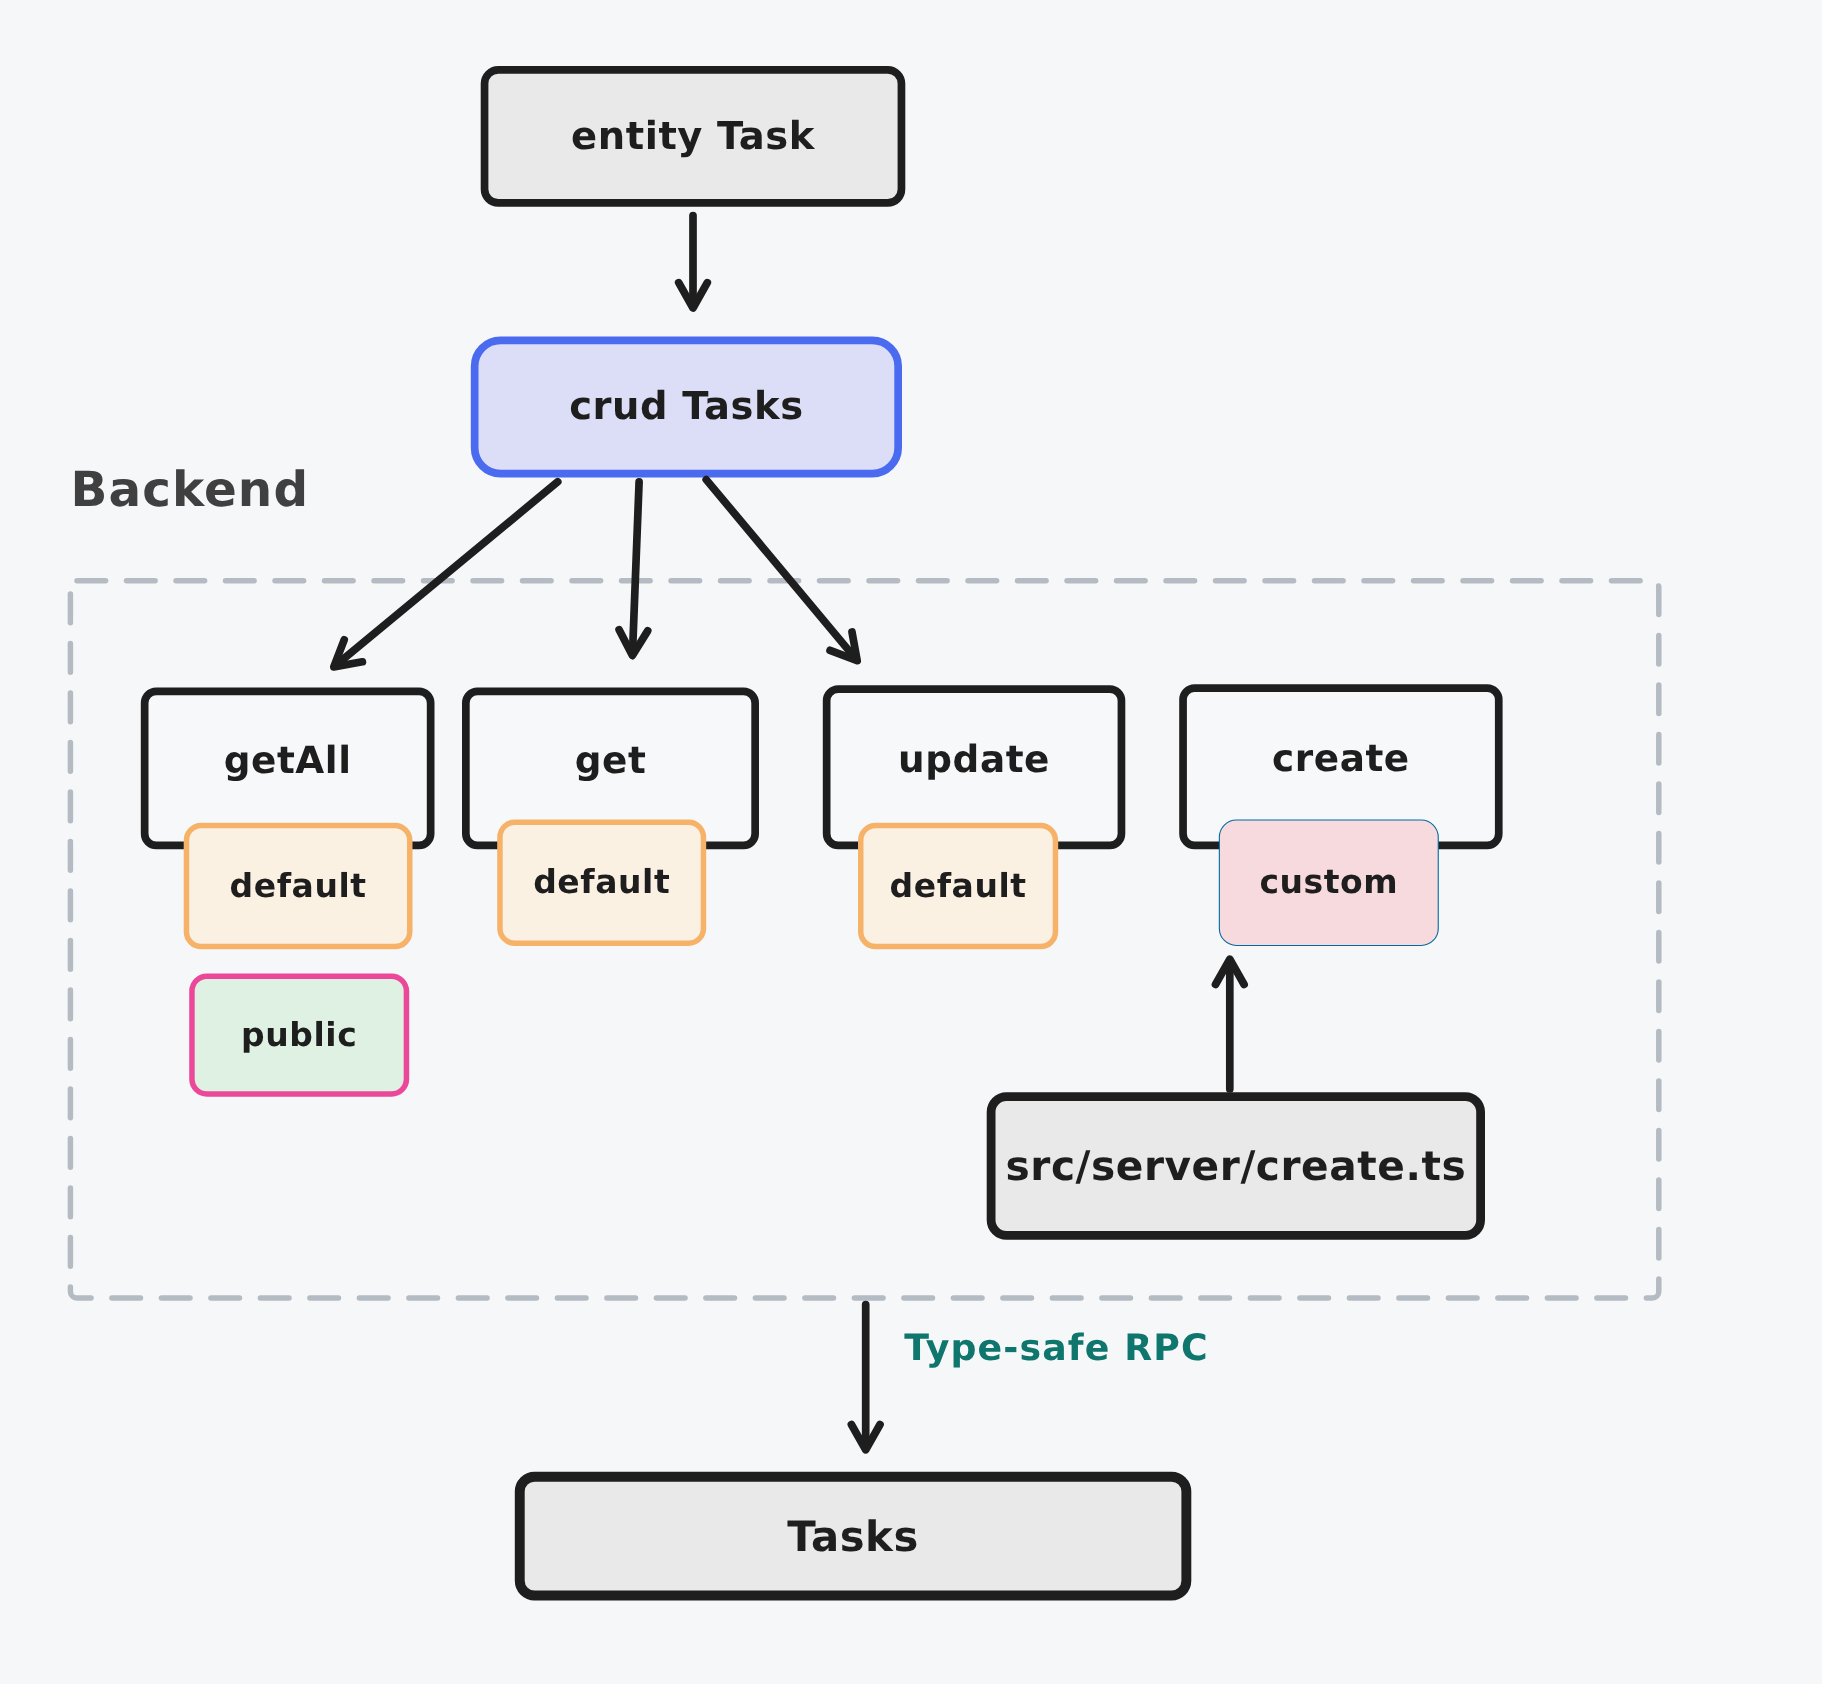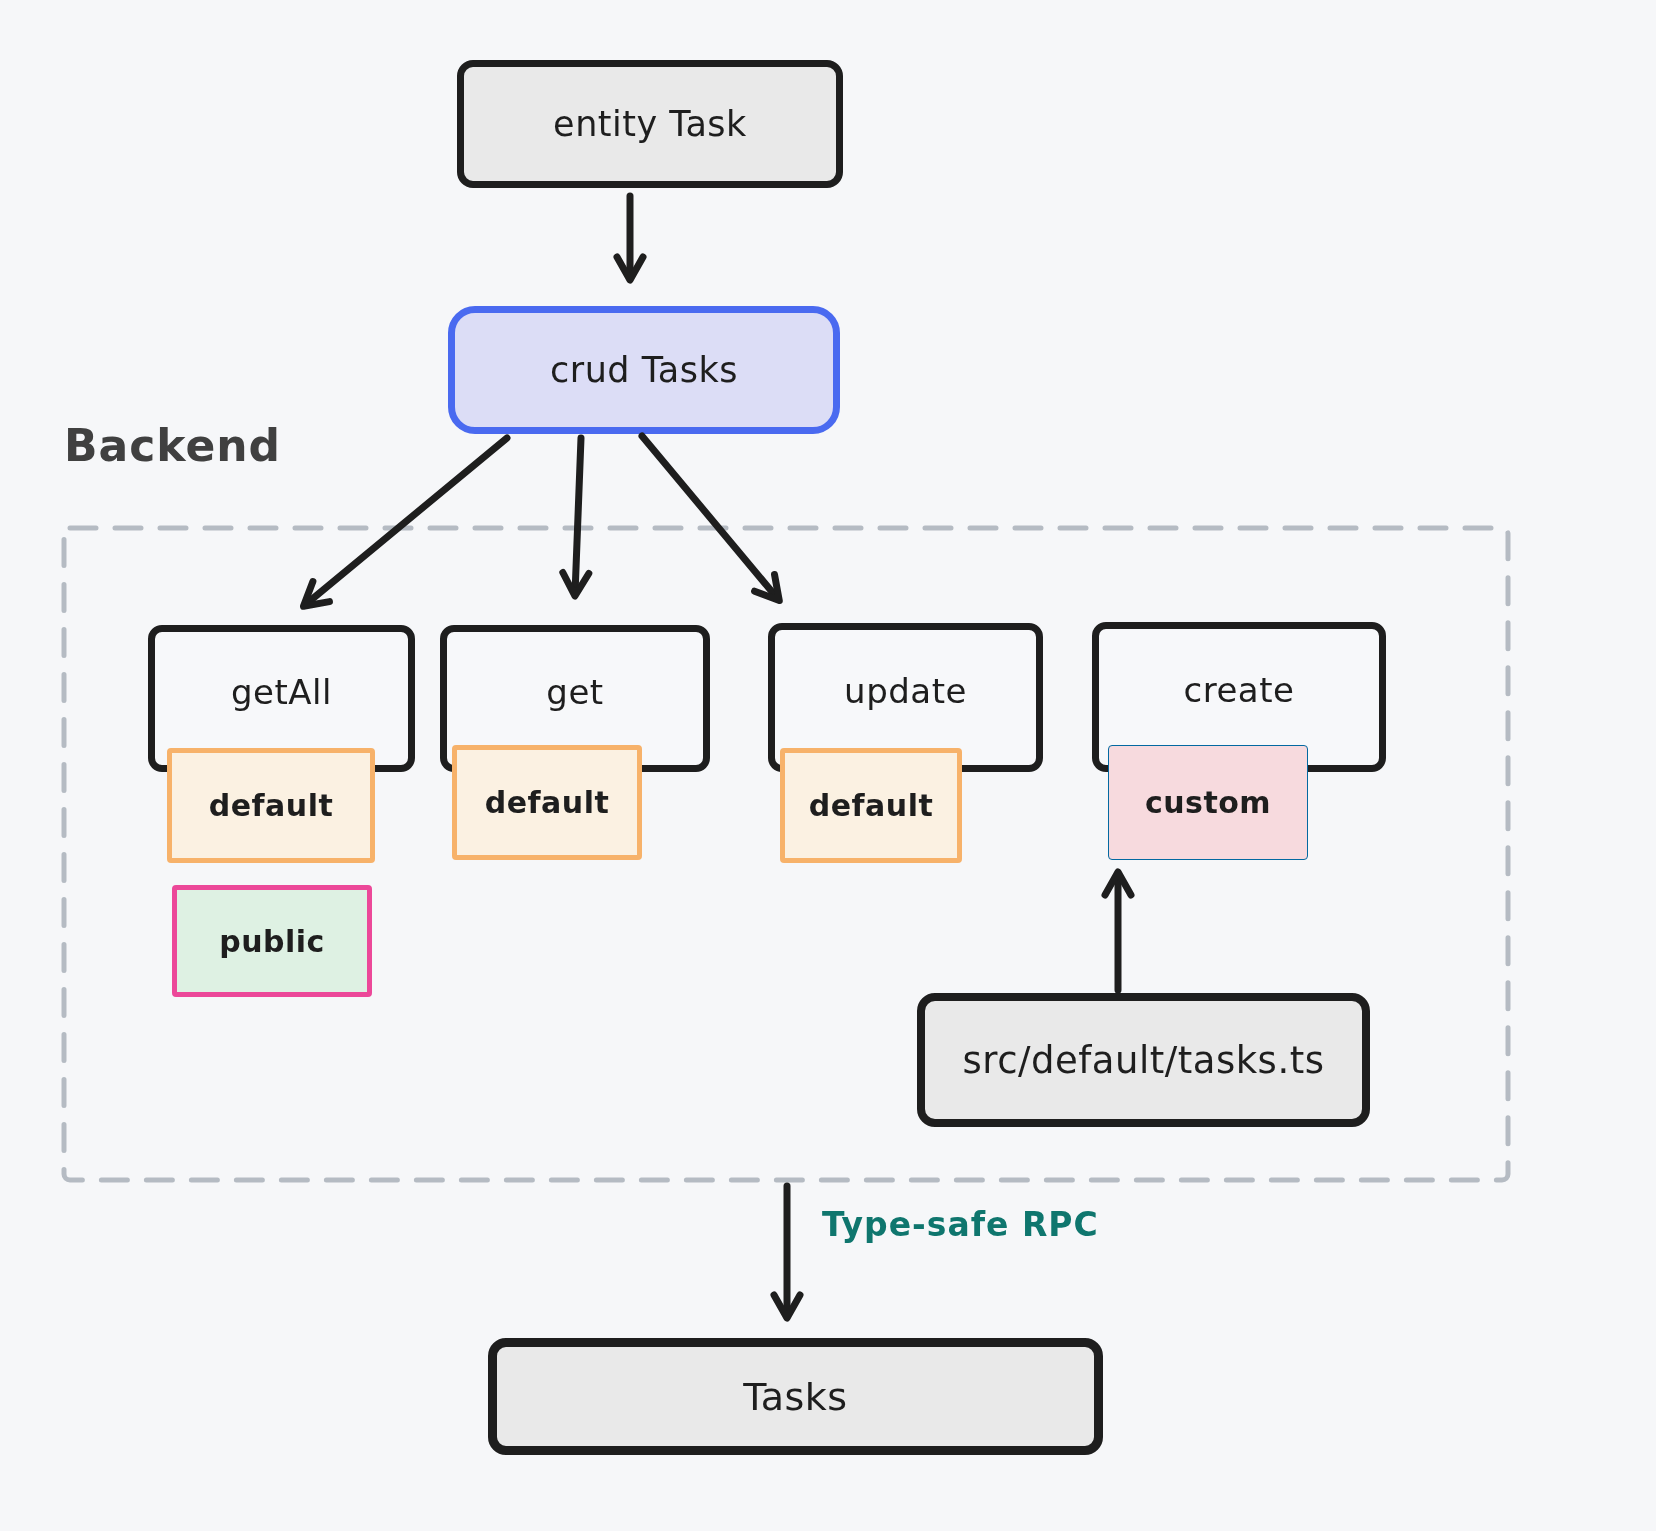--- a/index.html
+++ b/index.html
@@ -16,38 +16,37 @@
     width: 1656px;
     height: 1531px;
     background: #f6f7f9;
   }
   .node {
     position: absolute;
     box-sizing: border-box;
     display: flex;
     align-items: center;
     justify-content: center;
-    font-weight: 400;
+    font-weight: 700;
     color: #1e1e1e;
     letter-spacing: 0.5px;
     text-align: left;
-    margin-left: 20px;
   }
   .fill-gray   { background: #e9e9e9; border: 7px solid #1e1e1e; border-radius: 16px; }
   .fill-blue   { background: #dcddf6; border: 7px solid #4a6af0; border-radius: 16px; }
   .fill-plain  { background: #f7f8fa; border: 7px solid #1e1e1e; border-radius: 14px; }
   .badge {
     position: absolute;
     box-sizing: border-box;
     display: flex;
     align-items: center;
     justify-content: center;
     font-weight: 700;
     color: #1e1e1e;
-    border-radius: 4px;
+    border-radius: 16px;
     font-size: 30px;
     letter-spacing: 0.5px;
   }
   .badge-orange { background: #fbf1e2; border: 5px solid #f7b26a; }
   .badge-pink   { background: #f7dade; border: 1px solid #0369a1; }
   .badge-green  { background: #def1e3; border: 5px solid #ec4899; }
   .group-label {
     position: absolute;
     font-weight: 700;
     color: #404040;
@@ -79,21 +78,21 @@
   <div class="node fill-blue" style="left:428px; top:306px; width:392px; height:128px; font-size:35px;border-radius:27px;">crud Tasks</div>
 
   <div class="node fill-plain" style="left:128px; top:625px; width:267px; height:147px; font-size:34px; padding-bottom:14px;">getAll</div>
 
   <div class="node fill-plain" style="left:420px; top:625px; width:270px; height:147px; font-size:34px; padding-bottom:14px;">get</div>
 
   <div class="node fill-plain" style="left:748px; top:623px; width:275px; height:149px; font-size:34px; padding-bottom:14px;">update</div>
 
   <div class="node fill-plain" style="left:1072px; top:622px; width:294px; height:150px; font-size:34px; padding-bottom:14px;">create</div>
 
-  <div class="node fill-gray" style="left:897px; top:993px; width:453px; height:134px; font-size:37px; border-width:8px; border-radius:18px;">src/default/tasks.ts</div>
+  <div class="node fill-gray" style="left:897px; top:993px; width:453px; height:134px; font-size:37px; border-width:8px; border-radius:18px;">src/server/create.ts</div>
 
   <div class="node fill-gray" style="left:468px; top:1338px; width:615px; height:117px; font-size:38px; border-width:9px; border-radius:18px;">Tasks</div>
 
   <div class="badge badge-orange" style="left:167px; top:748px; width:208px; height:115px;">default</div>
 
   <div class="badge badge-orange" style="left:452px; top:745px; width:190px; height:115px;">default</div>
 
   <div class="badge badge-orange" style="left:780px; top:748px; width:182px; height:115px;">default</div>
 
   <div class="badge badge-pink" style="left:1108px; top:745px; width:200px; height:115px;">custom</div>

